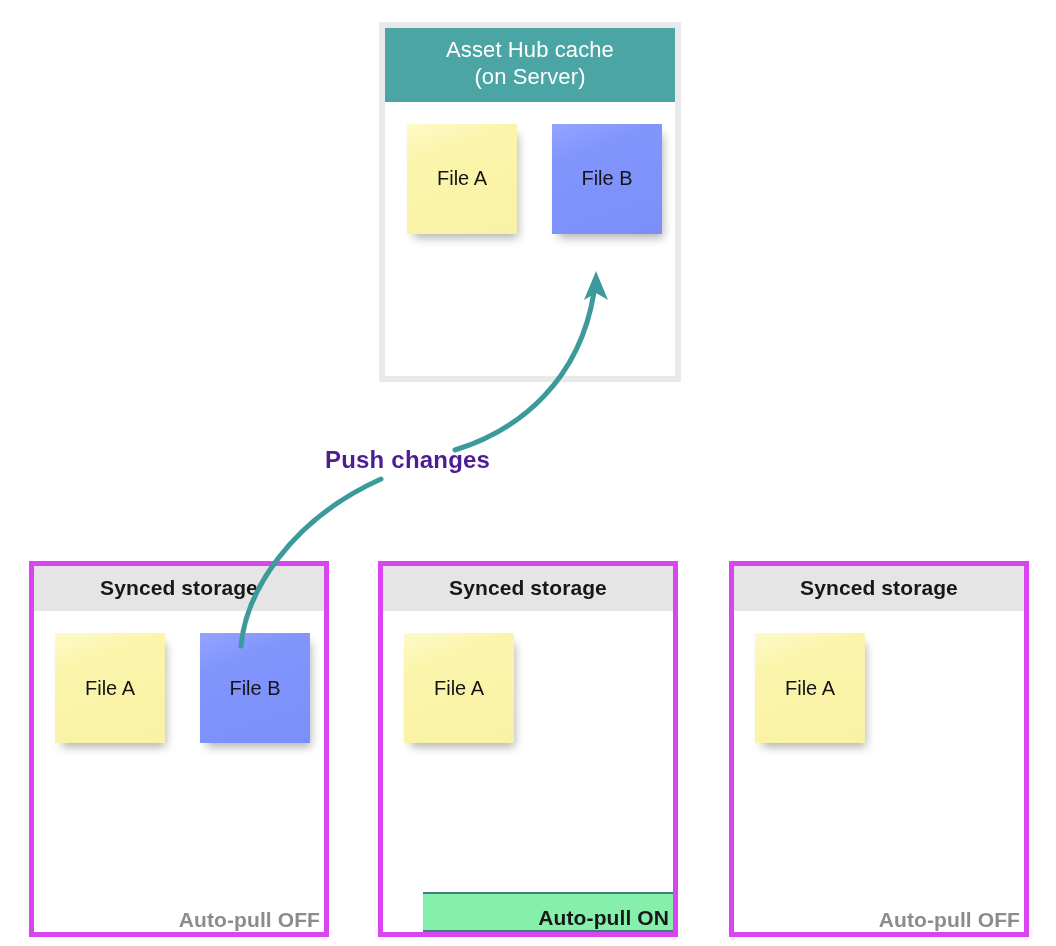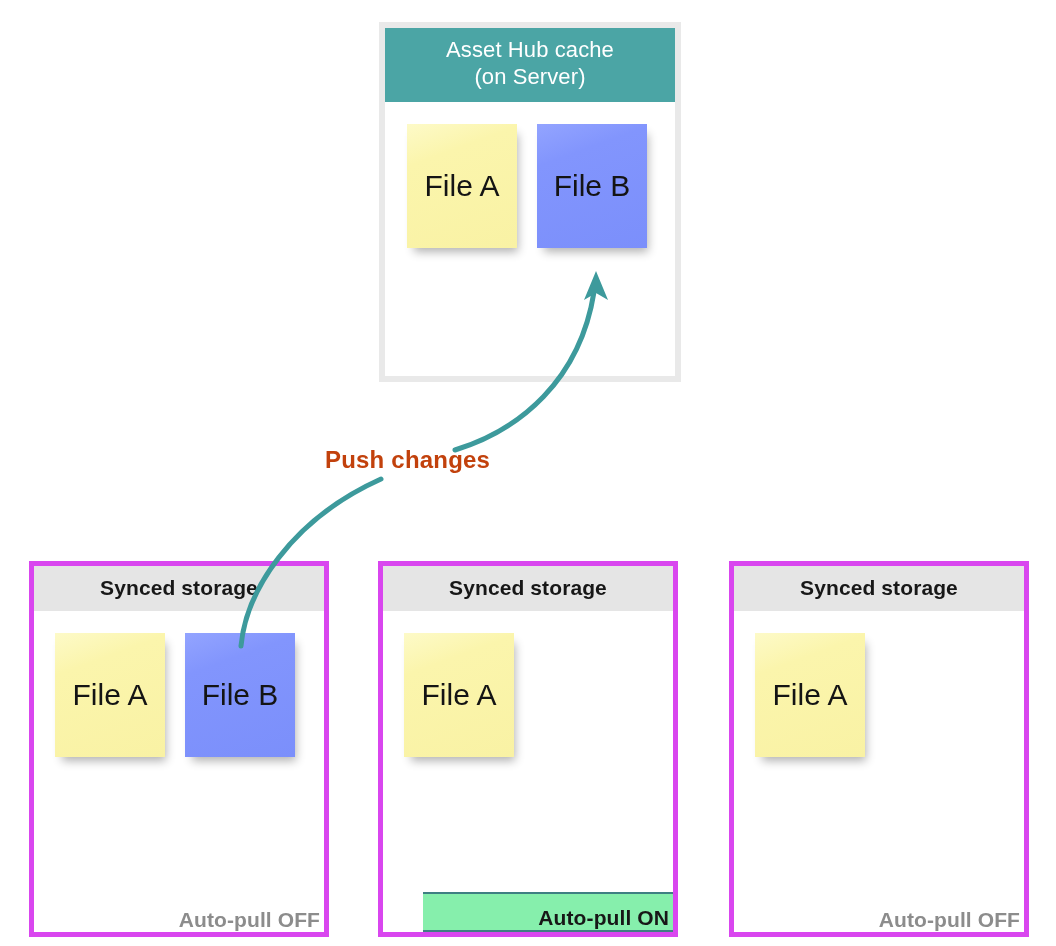--- a/index.html
+++ b/index.html
@@ -56,33 +56,34 @@
   .hub-body {
     position: relative;
     height: 240px;
     background: #ffffff;
   }
 
   
   .note {
     position: absolute;
     width: 110px;
-    height: 124px;
+    height: 110px;
     display: flex;
     align-items: center;
     justify-content: center;
-    font-size: 30px;
+    font-size: 20px;
     color: #141414;
     box-shadow: 4px 7px 9px -3px rgba(0,0,0,0.30);
   }
   .note-yellow {
     background: linear-gradient(160deg, #fdfac8 0%, #fbf5ac 26%, #f9f2a4 100%);
   }
   .note-blue {
     background: linear-gradient(160deg, #93a4ff 0%, #8295fd 26%, #7b8ffb 100%);
+    margin-left: 15px;
   }
 
   .hub-body .note-a { left: 22px; top: 22px; }
   .hub-body .note-b { left: 152px; top: 22px; }
 
   
   .store-panel {
     position: absolute;
     top: 561px;
     width: 300px;
@@ -144,21 +145,21 @@
     width: 1056px;
     height: 946px;
     pointer-events: none;
   }
   .push-label {
     position: absolute;
     left: 325px;
     top: 446px;
     font-size: 24px;
     font-weight: bold;
-    color: #c2410c;
+    color: #4c1d95;
     letter-spacing: 0.2px;
     white-space: nowrap;
   }
 </style>
 </head>
 <body>
 
 <div class="canvas">
 
   <div class="hub-panel">

